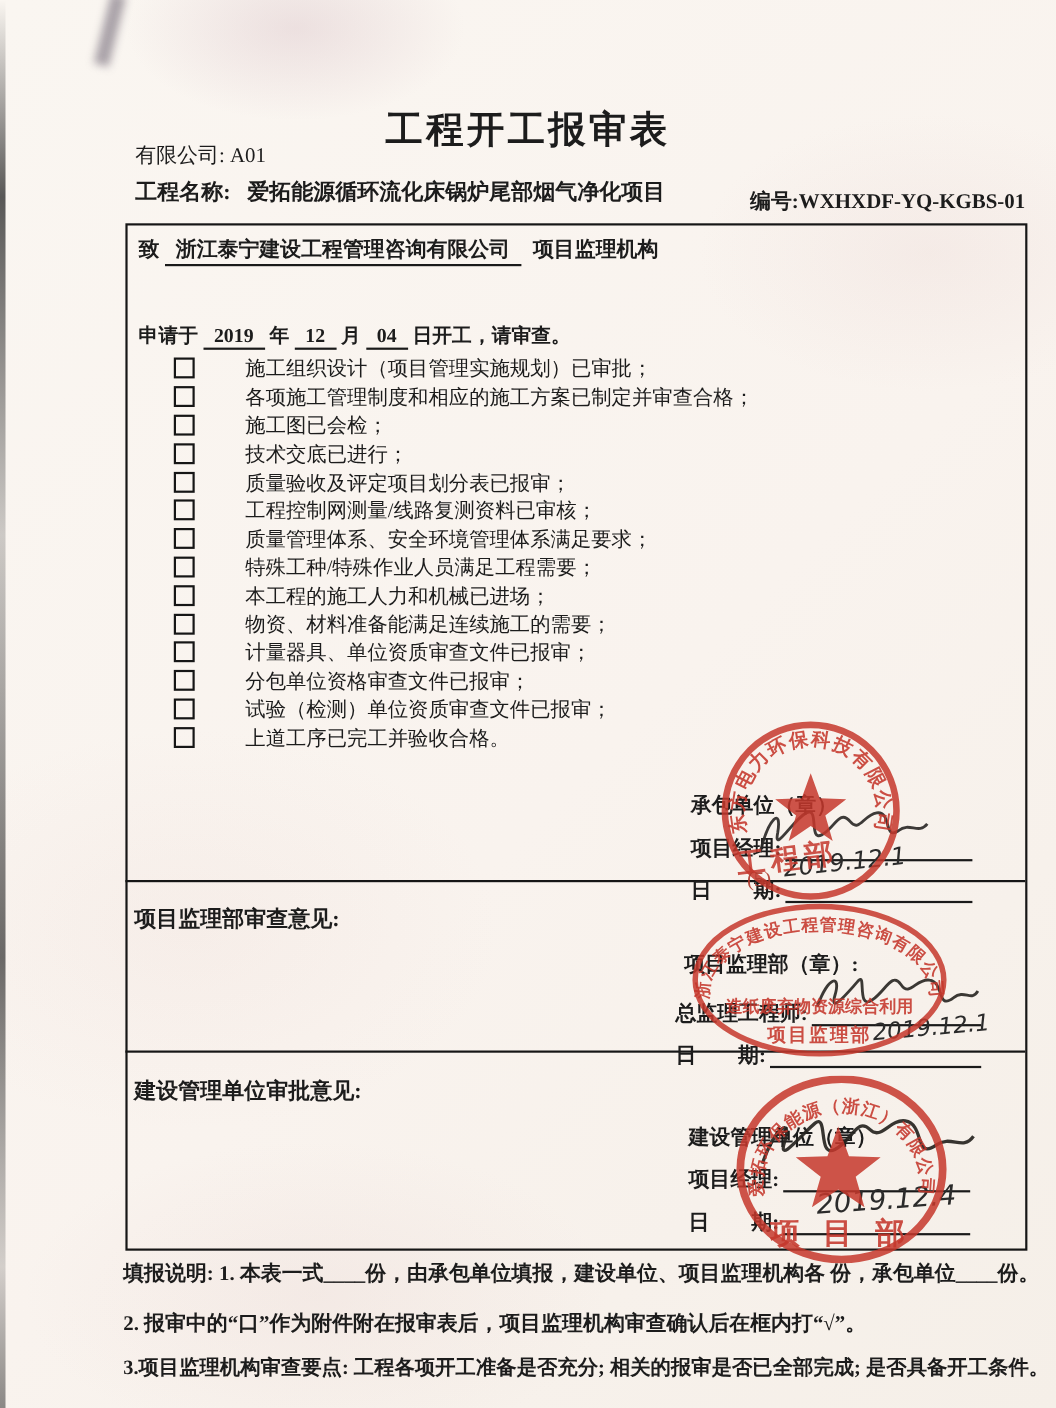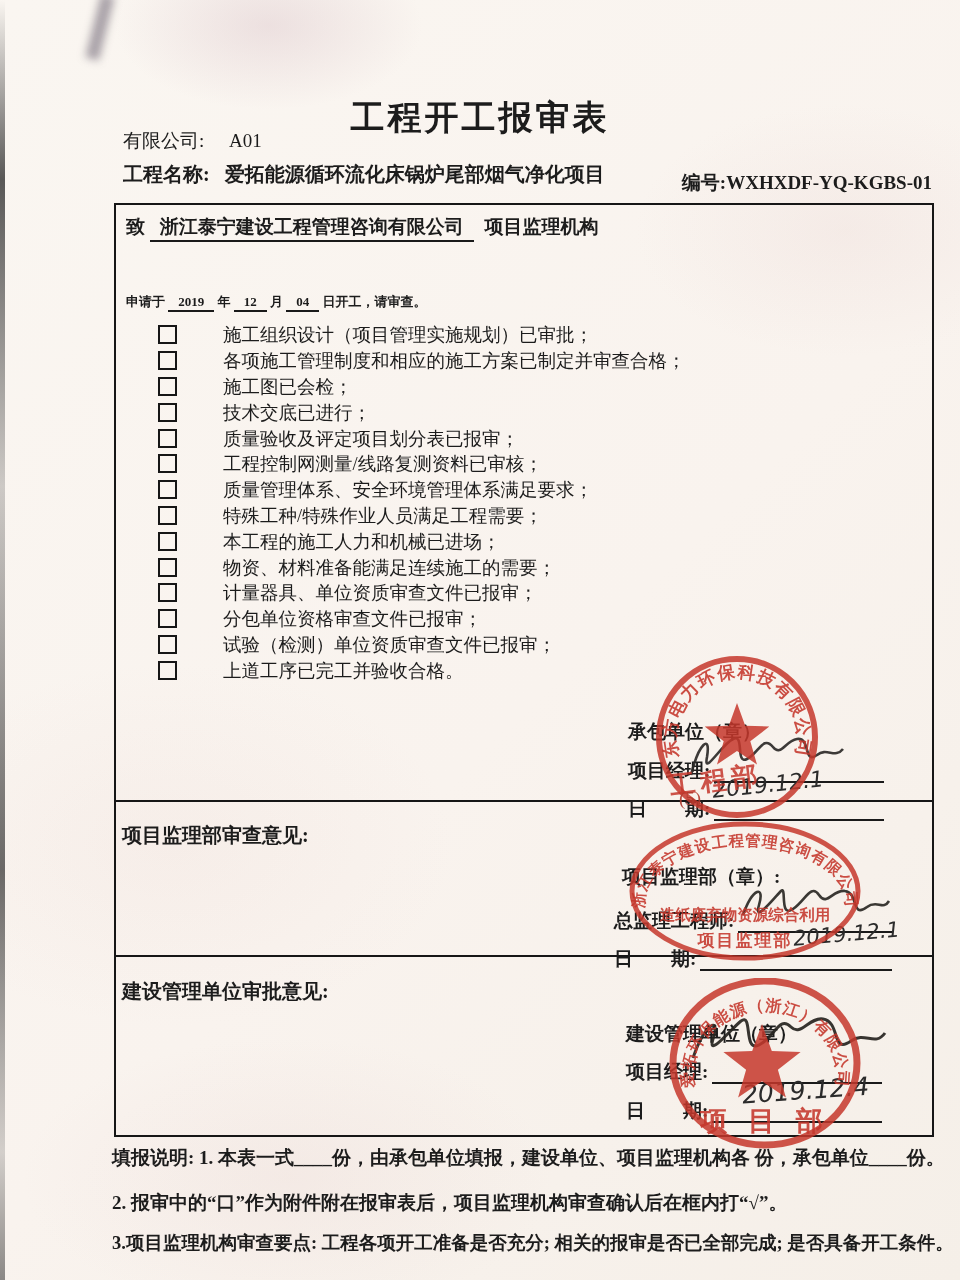--- a/index.html
+++ b/index.html
@@ -19,21 +19,21 @@
   .abs{position:absolute;}
   .title{left:0;top:95px;width:100%;text-align:center;font-size:34px;font-weight:bold;letter-spacing:3px;
     font-family:"Liberation Sans","DejaVu Sans",sans-serif;}
   .meta1{left:123px;top:128px;font-size:19px;}
   .meta2{left:123px;top:161px;font-size:20px;font-weight:bold;}
   .docno{right:28px;top:170px;font-size:19px;font-weight:bold;}
   .tablebox{left:114px;top:203px;width:816px;height:930px;border:2.5px solid #161616;}
   .hline{position:absolute;left:114px;width:818px;height:0;border-top:2px solid #161616;}
   .line-to{left:126px;top:214px;font-size:19px;font-weight:bold;}
   .line-undertake{left:160px;top:255px;font-size:19px;font-weight:bold;}
-  .line-apply{left:126px;top:293px;font-size:13px;font-weight:bold;}
+  .line-apply{left:126px;top:293px;font-size:18px;font-weight:bold;}
   .ul{display:inline-block;border-bottom:2px solid #1a1a1a;padding:0 10px;}
   .checklist{left:158px;top:322px;width:600px;}
   .chk-item{display:flex;align-items:center;height:25.8px;gap:24px;}
   .chk-box{width:15px;height:15px;border:2.3px solid #161616;margin-right:22px;flex:none;}
   .chk-label{font-size:18.5px;white-space:nowrap;}
   .sec-title{font-size:20px;font-weight:bold;margin-top:12px;}
   .sign-row{position:absolute;display:flex;width:256px;font-size:19px;font-weight:bold;margin-top:16px;}
   .sign-row .line{flex:1;border-bottom:2px solid #1a1a1a;margin-left:4px;height:23px;}
   .hw{position:absolute;font-family:"DejaVu Sans",sans-serif;font-style:italic;color:#2b2b2b;}
   .stamp{position:absolute;pointer-events:none;}
@@ -42,21 +42,21 @@
 </head>
 <body>
 
 <div id="sheet">
   <div class="edge-left"></div>
   <div class="smudge-top"></div>
 
   <div class="abs title">工程开工报审表</div>
   <div class="abs meta1">
     <span>有限公司:</span>
-    <span style="margin-left:20px">A01</span>
+    <span style="margin-left:0">A01</span>
   </div>
   <div class="abs meta2">
     <span>工程名称:</span>
     <span style="margin-left:10px">爱拓能源循环流化床锅炉尾部烟气净化项目</span>
   </div>
   <div class="abs docno">编号:WXHXDF-YQ-KGBS-01</div>
 
   <div class="abs tablebox"></div>
   <div class="hline" style="top:800px"></div>
   <div class="hline" style="top:955px"></div>

